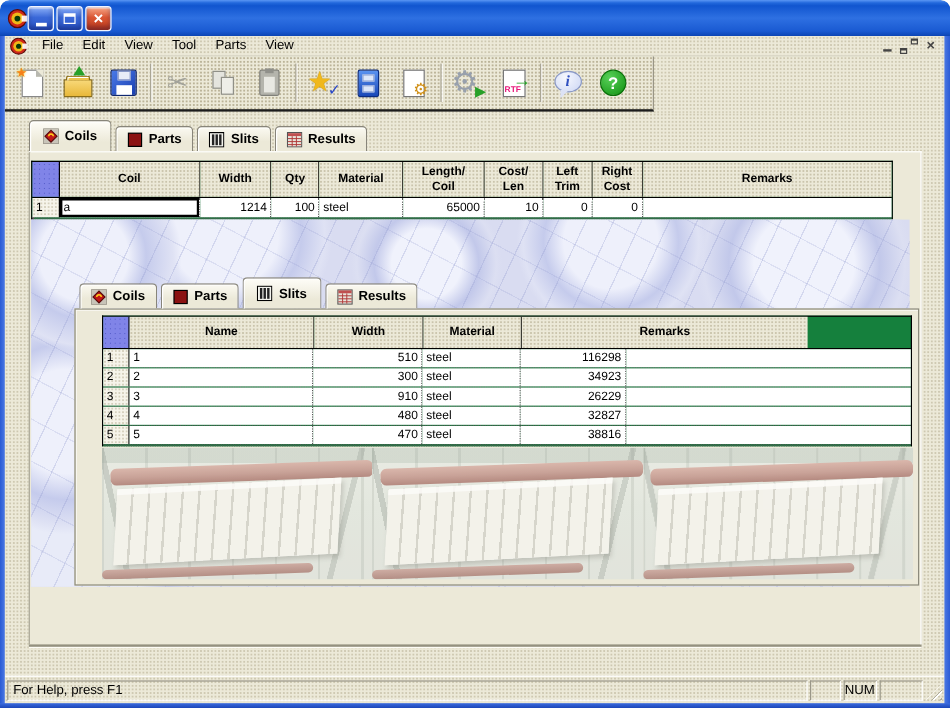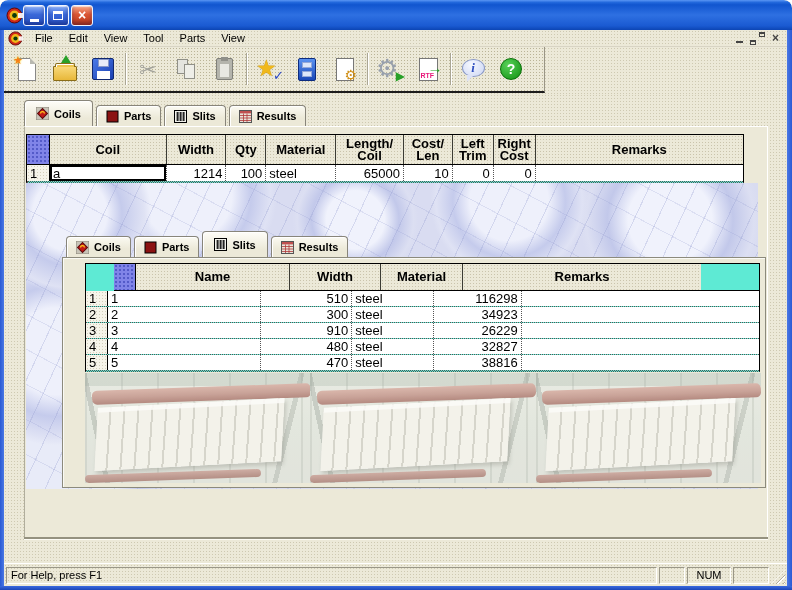--- a/index.html
+++ b/index.html
@@ -97,21 +97,21 @@
   .tabbar.inner{height:28px;}
   .tab{display:flex;align-items:center;gap:5px;padding:0 9px;height:21px;
     background:linear-gradient(180deg,#fbfaf2,#ece9d8 60%);
     border:1px solid #88857a;border-bottom:none;border-radius:4px 4px 0 0;
     box-shadow:inset 1px 1px 0 #fff;font-size:11px;font-weight:bold;color:#000;cursor:default;}
   .tab.active{height:26px;z-index:3;background:linear-gradient(180deg,#fefdf8,#ece9d8 70%);padding:0 11px;}
   .tlabel{white-space:nowrap;}
   .ticon{width:13px;height:13px;display:block;flex:none;}
 
   
-  .grid{position:absolute;background:#5eead4;border:1px solid #000;border-bottom:1px dotted #555;font-size:13px;}
+  .grid{position:absolute;background:#15803d;border:1px solid #000;border-bottom:1px dotted #555;font-size:10px;}
   .g-row{display:flex;}
   .g-row.head{border-bottom:1px solid #000;}
   .g-cell{overflow:hidden;white-space:pre-line;display:flex;align-items:center;}
   .head .g-cell{background:#ece9d8;font-weight:bold;justify-content:center;text-align:center;line-height:12px;
     border-right:1px solid #3c3c34;
     background-image:radial-gradient(rgba(150,140,105,.4) .6px,transparent .7px);background-size:3px 3px;}
   .head .corner{background:#8084e8;background-image:radial-gradient(rgba(40,50,170,.55) .7px,transparent .8px);background-size:4px 4px;border-right:1px solid #000;}
   .body-row .g-cell{background:#fff;border-right:1px dotted #555;height:100%;}
   .body-row{border-bottom:1px dotted #555;}
   .rowhdr{background:#f6f4ea !important;background-image:radial-gradient(rgba(150,140,105,.35) .6px,transparent .7px) !important;background-size:3px 3px !important;
@@ -120,21 +120,21 @@
   .txt{justify-content:flex-start;padding-left:3px;}
   .sel{box-shadow:inset 0 0 0 2px #000;}
 
   .coils{left:1px;top:7px;width:718px;}
   .coils .head{height:30px;}
   .coils .body-row{height:17px;}
   .cc0{width:23px;} .cc1{width:117px;} .cc2{width:60px;} .cc3{width:40px;} .cc4{width:70px;}
   .cc5{width:68px;} .cc6{width:49px;} .cc7{width:41px;} .cc8{width:42px;} .cc9{width:208px;border-right:none !important;}
 
   .slits{left:22px;top:5px;width:675px;}
-  .slits .head{height:27px;margin-left:28px;}
+  .slits .head{height:27px;}
   .slits .body-row{height:16px;}
   .sc0{width:22px;} .sc1{width:154px;} .sc2{width:91px;} .sc3{width:82px;} .sc4{width:88px;} .sc5{width:238px;border-right:none !important;}
 
   
   .watermark{position:absolute;left:1px;top:56px;width:732px;height:306px;background-color:#d9dcf1;
     background-image:
      repeating-linear-gradient(115deg,rgba(255,255,255,0) 0 20px,rgba(148,156,208,.30) 20px 21px),
      repeating-linear-gradient(28deg,rgba(255,255,255,0) 0 30px,rgba(148,156,208,.22) 30px 31px),
      radial-gradient(circle at 6% 10%,#eef0fb 0 5%,#c5cbec 7%,#dfe2f4 10%,rgba(0,0,0,0) 11%),
      radial-gradient(circle at 22% 4%,#eef0fb 0 7%,#c5cbec 10%,#dfe2f4 13%,rgba(0,0,0,0) 14%),
@@ -163,21 +163,21 @@
      repeating-linear-gradient(91deg,#f5f4ef 0 12px,#d2d1c9 12px 14px);
     transform:rotate(-3deg) skewX(-6deg);box-shadow:2px 3px 4px rgba(110,110,100,.35);}
   .tile .roller2{position:absolute;left:0;right:22%;bottom:3%;height:7%;border-radius:4px;
     background:linear-gradient(180deg,#c8a098,#a87c74);transform:rotate(-2deg);}
 
   
   .statusbar{position:absolute;left:4px;right:5px;bottom:4px;height:23px;display:flex;align-items:center;gap:2px;
     padding:2px 2px 2px 2px;border-top:1px solid #fff;z-index:40;font-size:11px;}
   .sp{height:17px;border:1px solid;border-color:#9a9788 #fff #fff #9a9788;display:flex;align-items:center;}
   .sp.msg{flex:1;padding-left:4px;}
-  .sp.p1{width:26px;} .sp.pnum{width:44px;justify-content:center;} .sp.p2{width:36px;}
+  .sp.p1{width:26px;} .sp.pnum{width:28px;justify-content:flex-start;} .sp.p2{width:36px;}
   .grip{width:14px;height:14px;align-self:flex-end;
     background:repeating-linear-gradient(135deg,rgba(0,0,0,0) 0 3px,#b0ad9c 3px 4px,#fff 4px 5px);
     clip-path:polygon(100% 0,100% 100%,0 100%);}
 </style>
 </head>
 <body>
 
 <div class="screen">
 
   <div class="titlebar">

